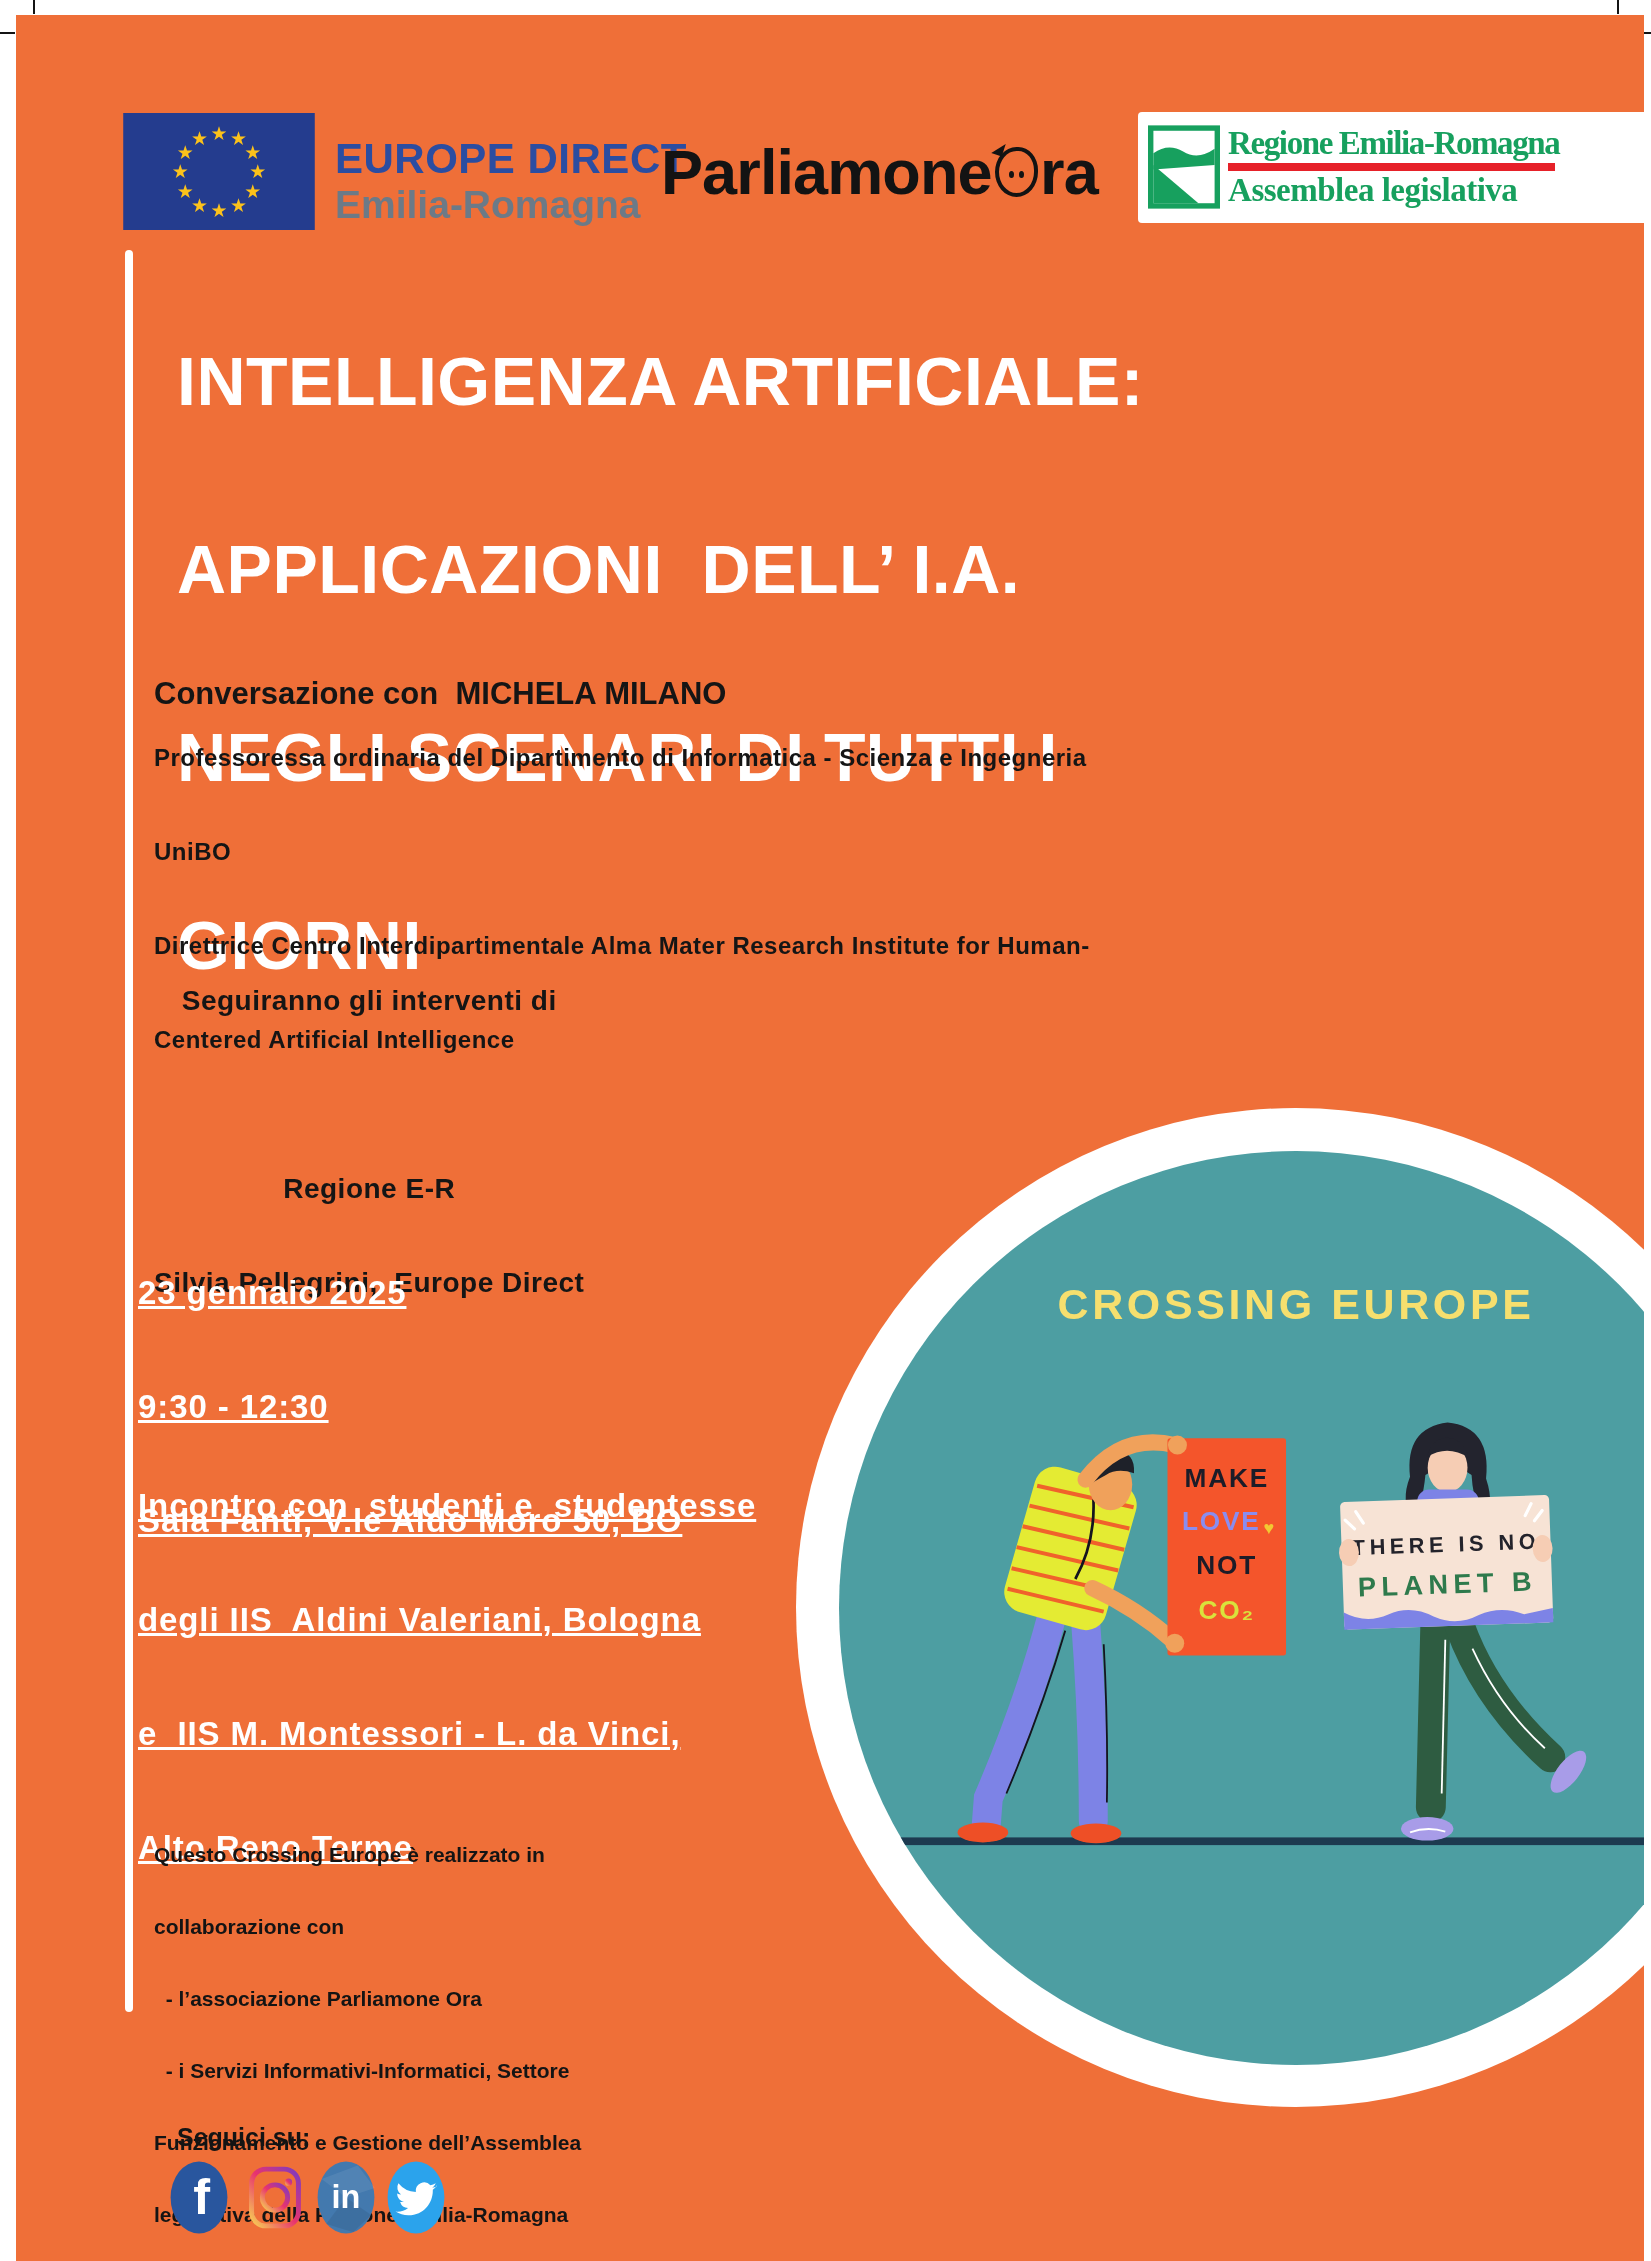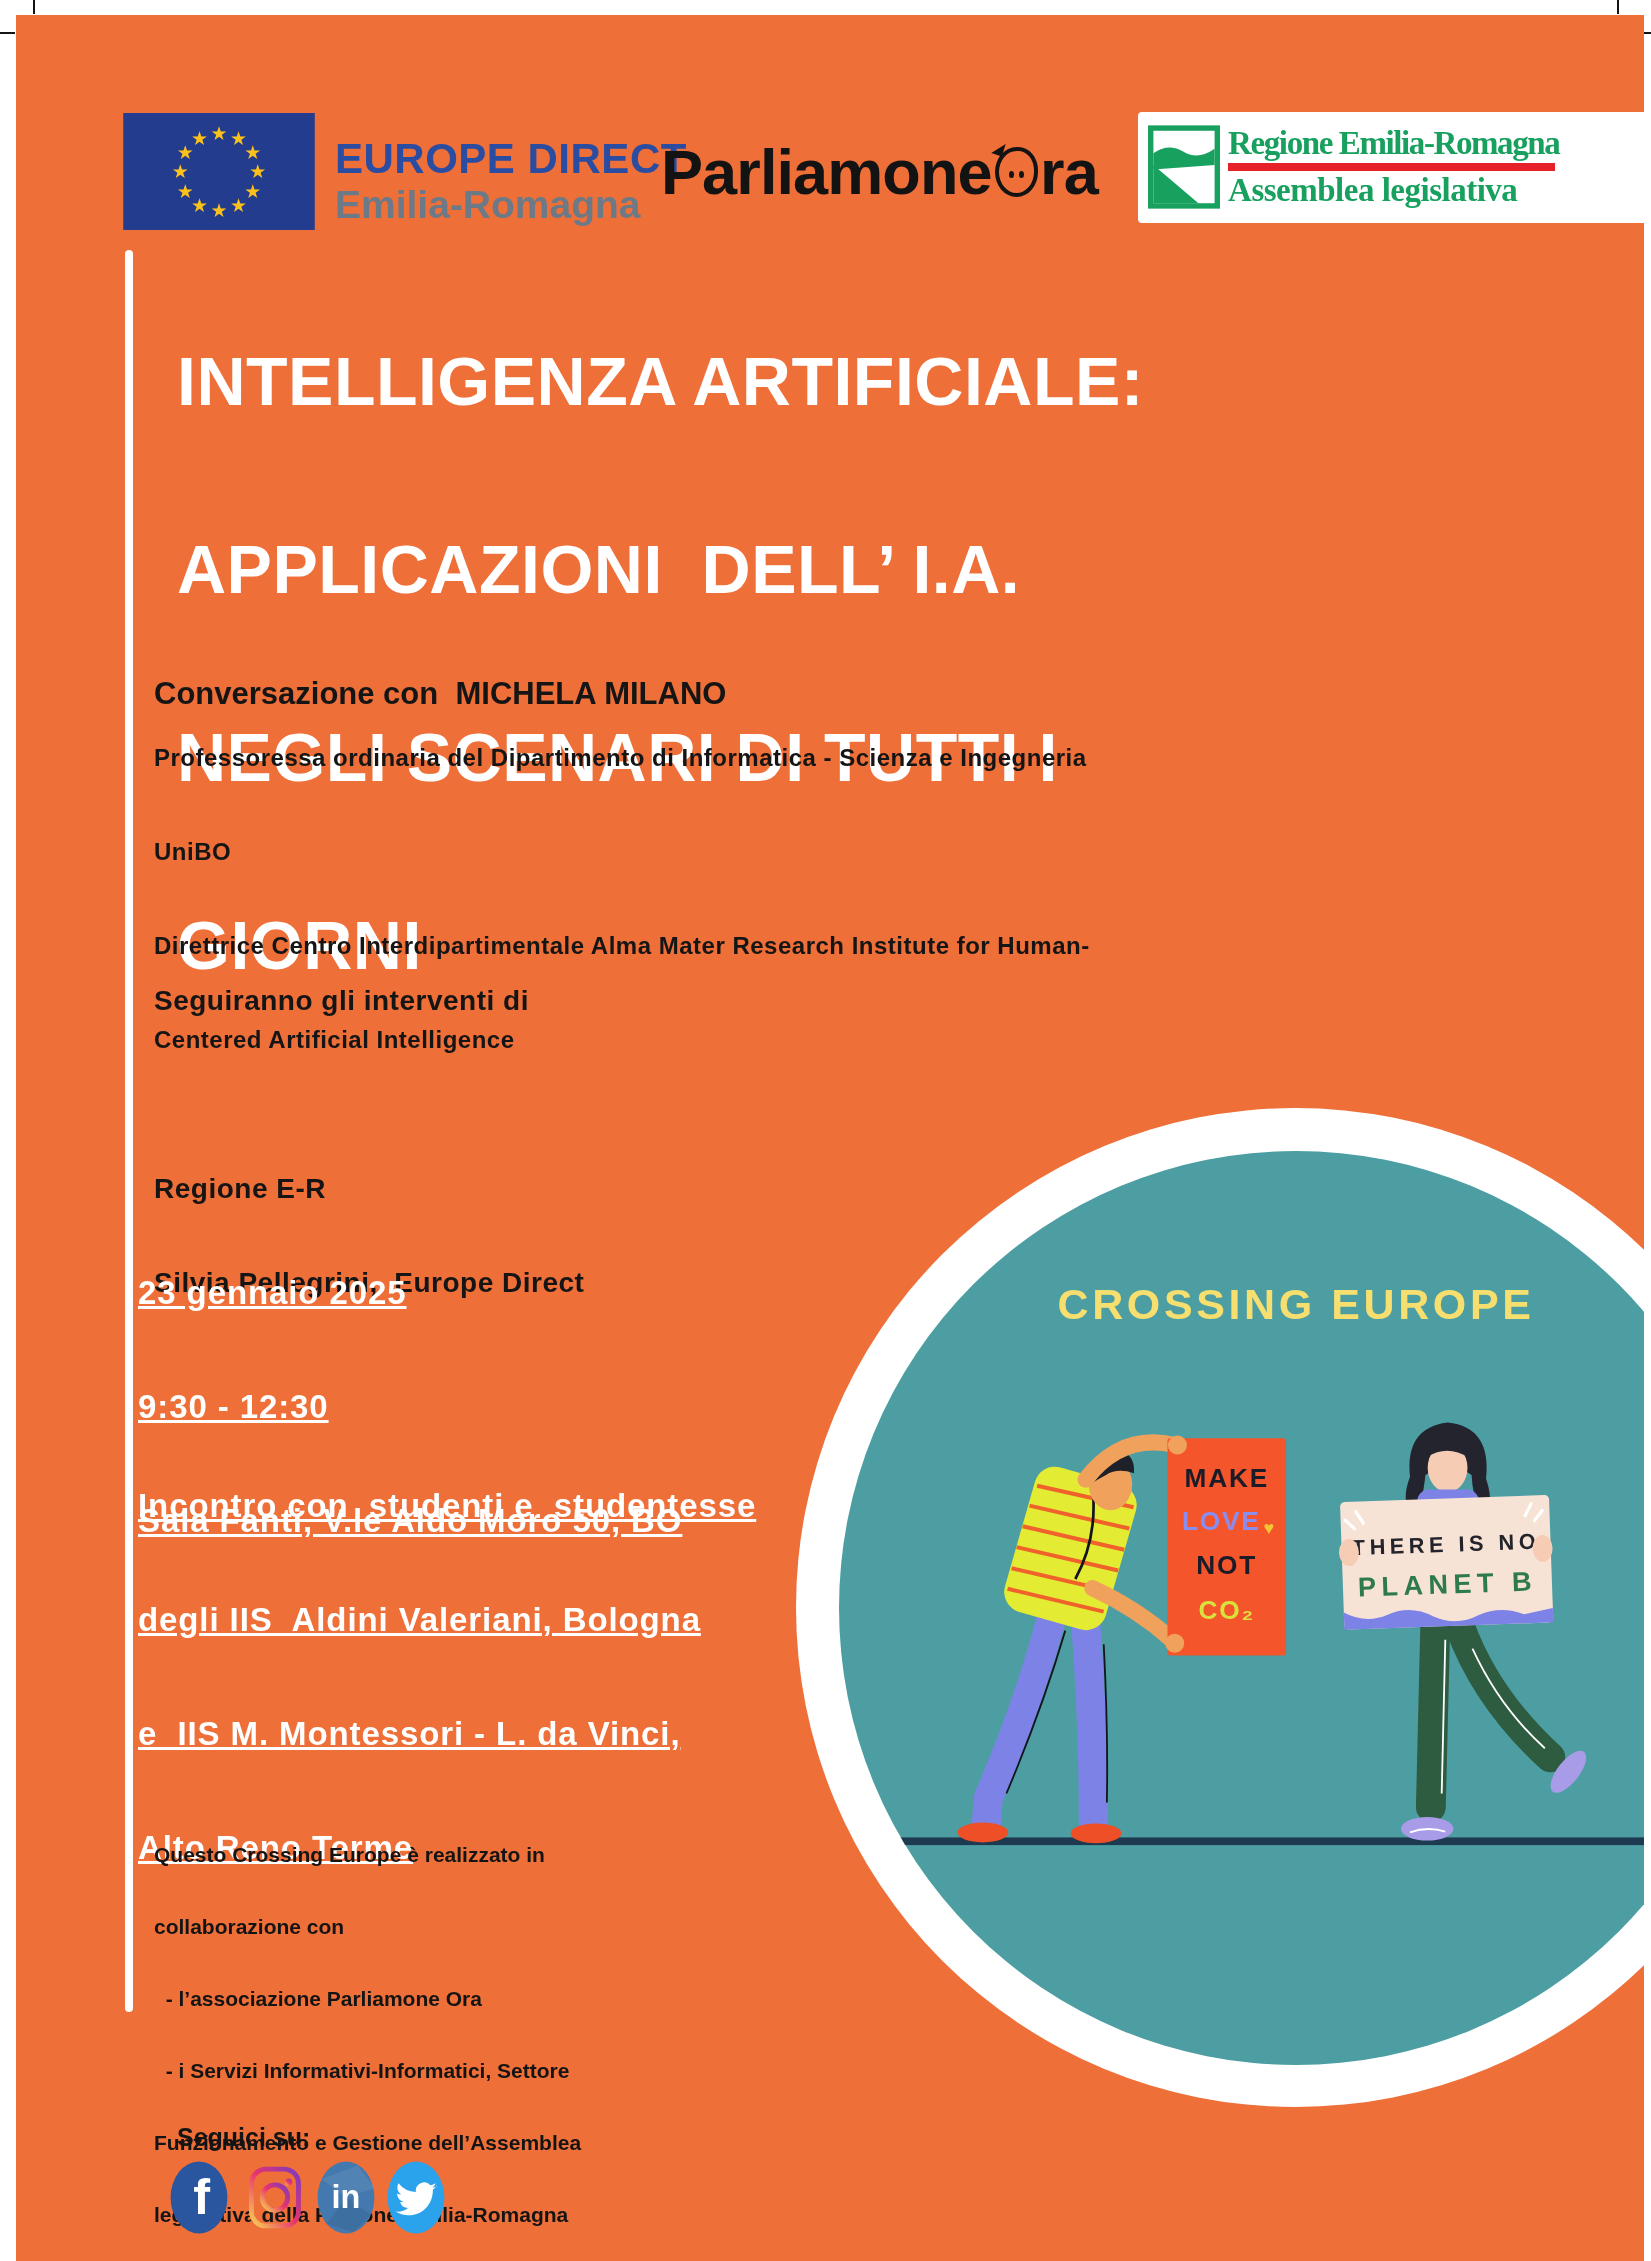--- a/index.html
+++ b/index.html
@@ -34,21 +34,21 @@
   
   #vline{position:absolute;left:109px;top:235px;width:8.1px;height:1762px;background:#ffffff;border-radius:4.1px;}
 
   
   #title{position:absolute;left:161px;top:319px;color:#ffffff;font-weight:800;font-size:68px;line-height:94px;
          letter-spacing:0.5px;white-space:pre-wrap;}
 
   .black-block{position:absolute;left:138px;color:#151515;font-weight:700;white-space:pre-wrap;}
   #speaker-heading{top:661px;font-size:31px;}
   #speaker-lines{top:719px;font-size:24px;line-height:47px;letter-spacing:0.5px;}
-  #interventi{top:962px;font-size:28px;line-height:47px;letter-spacing:0.5px;}
+  #interventi{top:962px;font-size:28px;line-height:47px;letter-spacing:0.5px;text-align:center;}
 
   .white-block{position:absolute;left:122px;color:#ffffff;font-weight:700;font-size:33px;line-height:57px;
          letter-spacing:0.9px;white-space:pre-wrap;text-decoration:underline;}
   #event-block{top:1249px;}
   #audience-block{top:1462px;}
 
   #collab{position:absolute;left:138px;top:1822px;color:#141414;font-weight:700;font-size:21px;line-height:36px;
          white-space:pre-wrap;}
 
   #follow-label{position:absolute;left:161px;top:2108px;color:#141414;font-weight:700;font-size:25px;}

